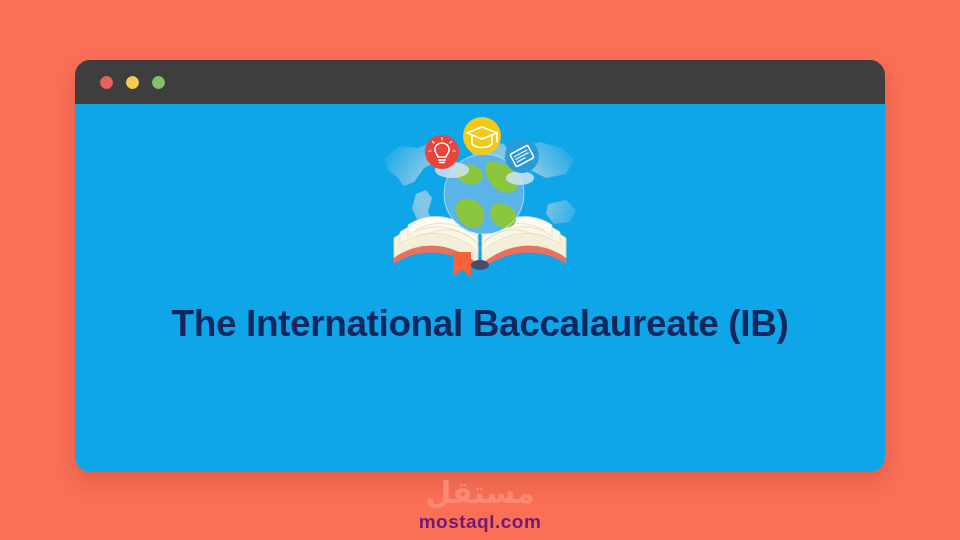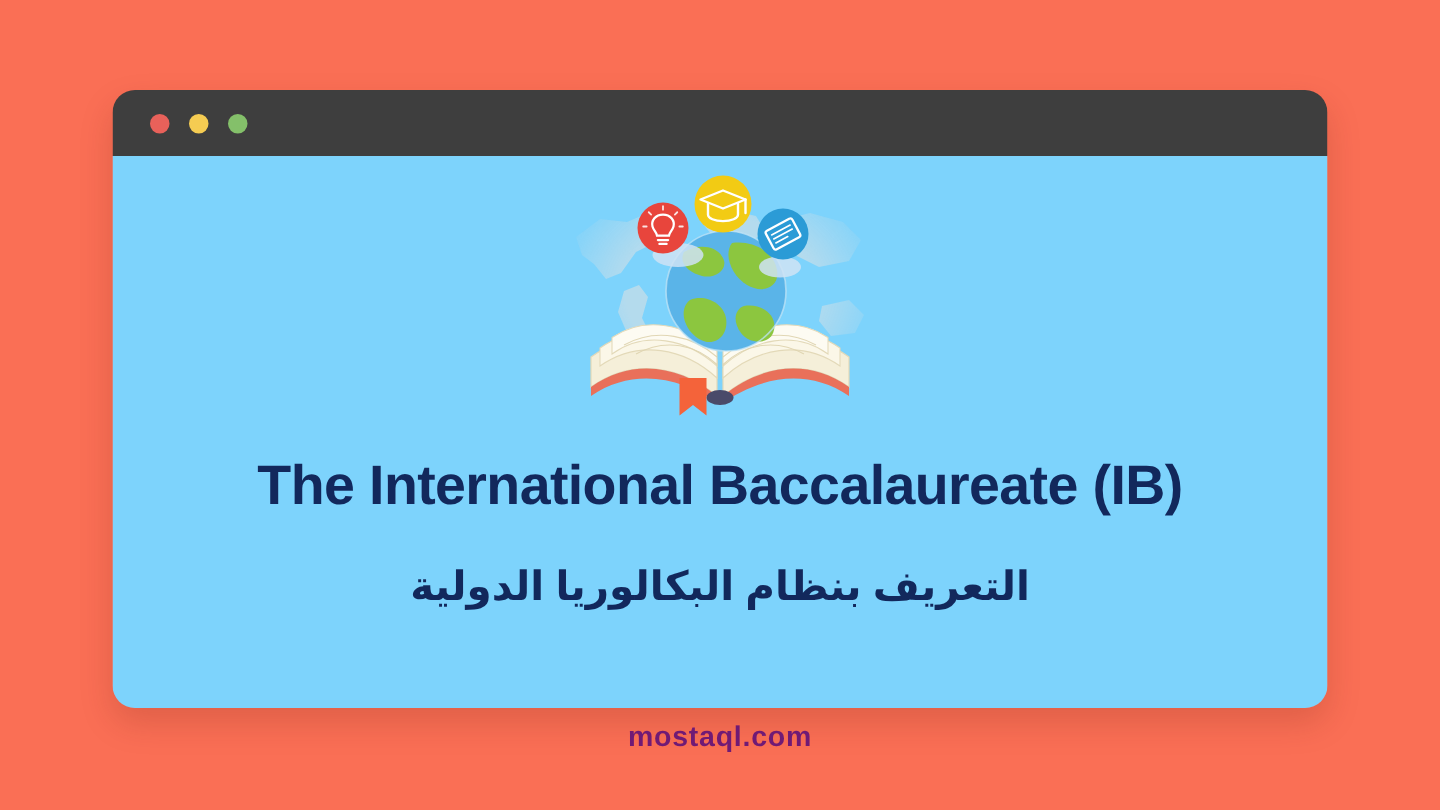--- a/index.html
+++ b/index.html
@@ -51,21 +51,21 @@
     border-radius: 50%;
     margin-right: 13px;
   }
   .dot-red    { background: #E8615A; }
   .dot-yellow { background: #F5CC52; }
   .dot-green  { background: #84C06A; }
 
   
   #content-panel {
     flex: 1 1 auto;
-    background: #7dd3fc;
+    background: #0ea5e9;
     position: relative;
     display: flex;
     flex-direction: column;
     align-items: center;
   }
 
   
   #illustration {
     position: relative;
     width: 220px;
@@ -236,22 +236,22 @@
                 <path d="M145 44 L159 44"></path>
                 <path d="M145 47 L154 47"></path>
               </g>
             </g>
           </g>
         </svg>
       </div>
 
       <div id="title-en">The International Baccalaureate (IB)</div>
 
-      <div id="title-ar">التعريف بنظام البكالوريا الدولية</div>
 
     </div>
   </div>
 
   <div id="watermark">
+    <div id="watermark-ar">مستقل</div>
     <div id="watermark-en">mostaql.com</div>
   </div>
 
 </div>
 
 </body></html>

